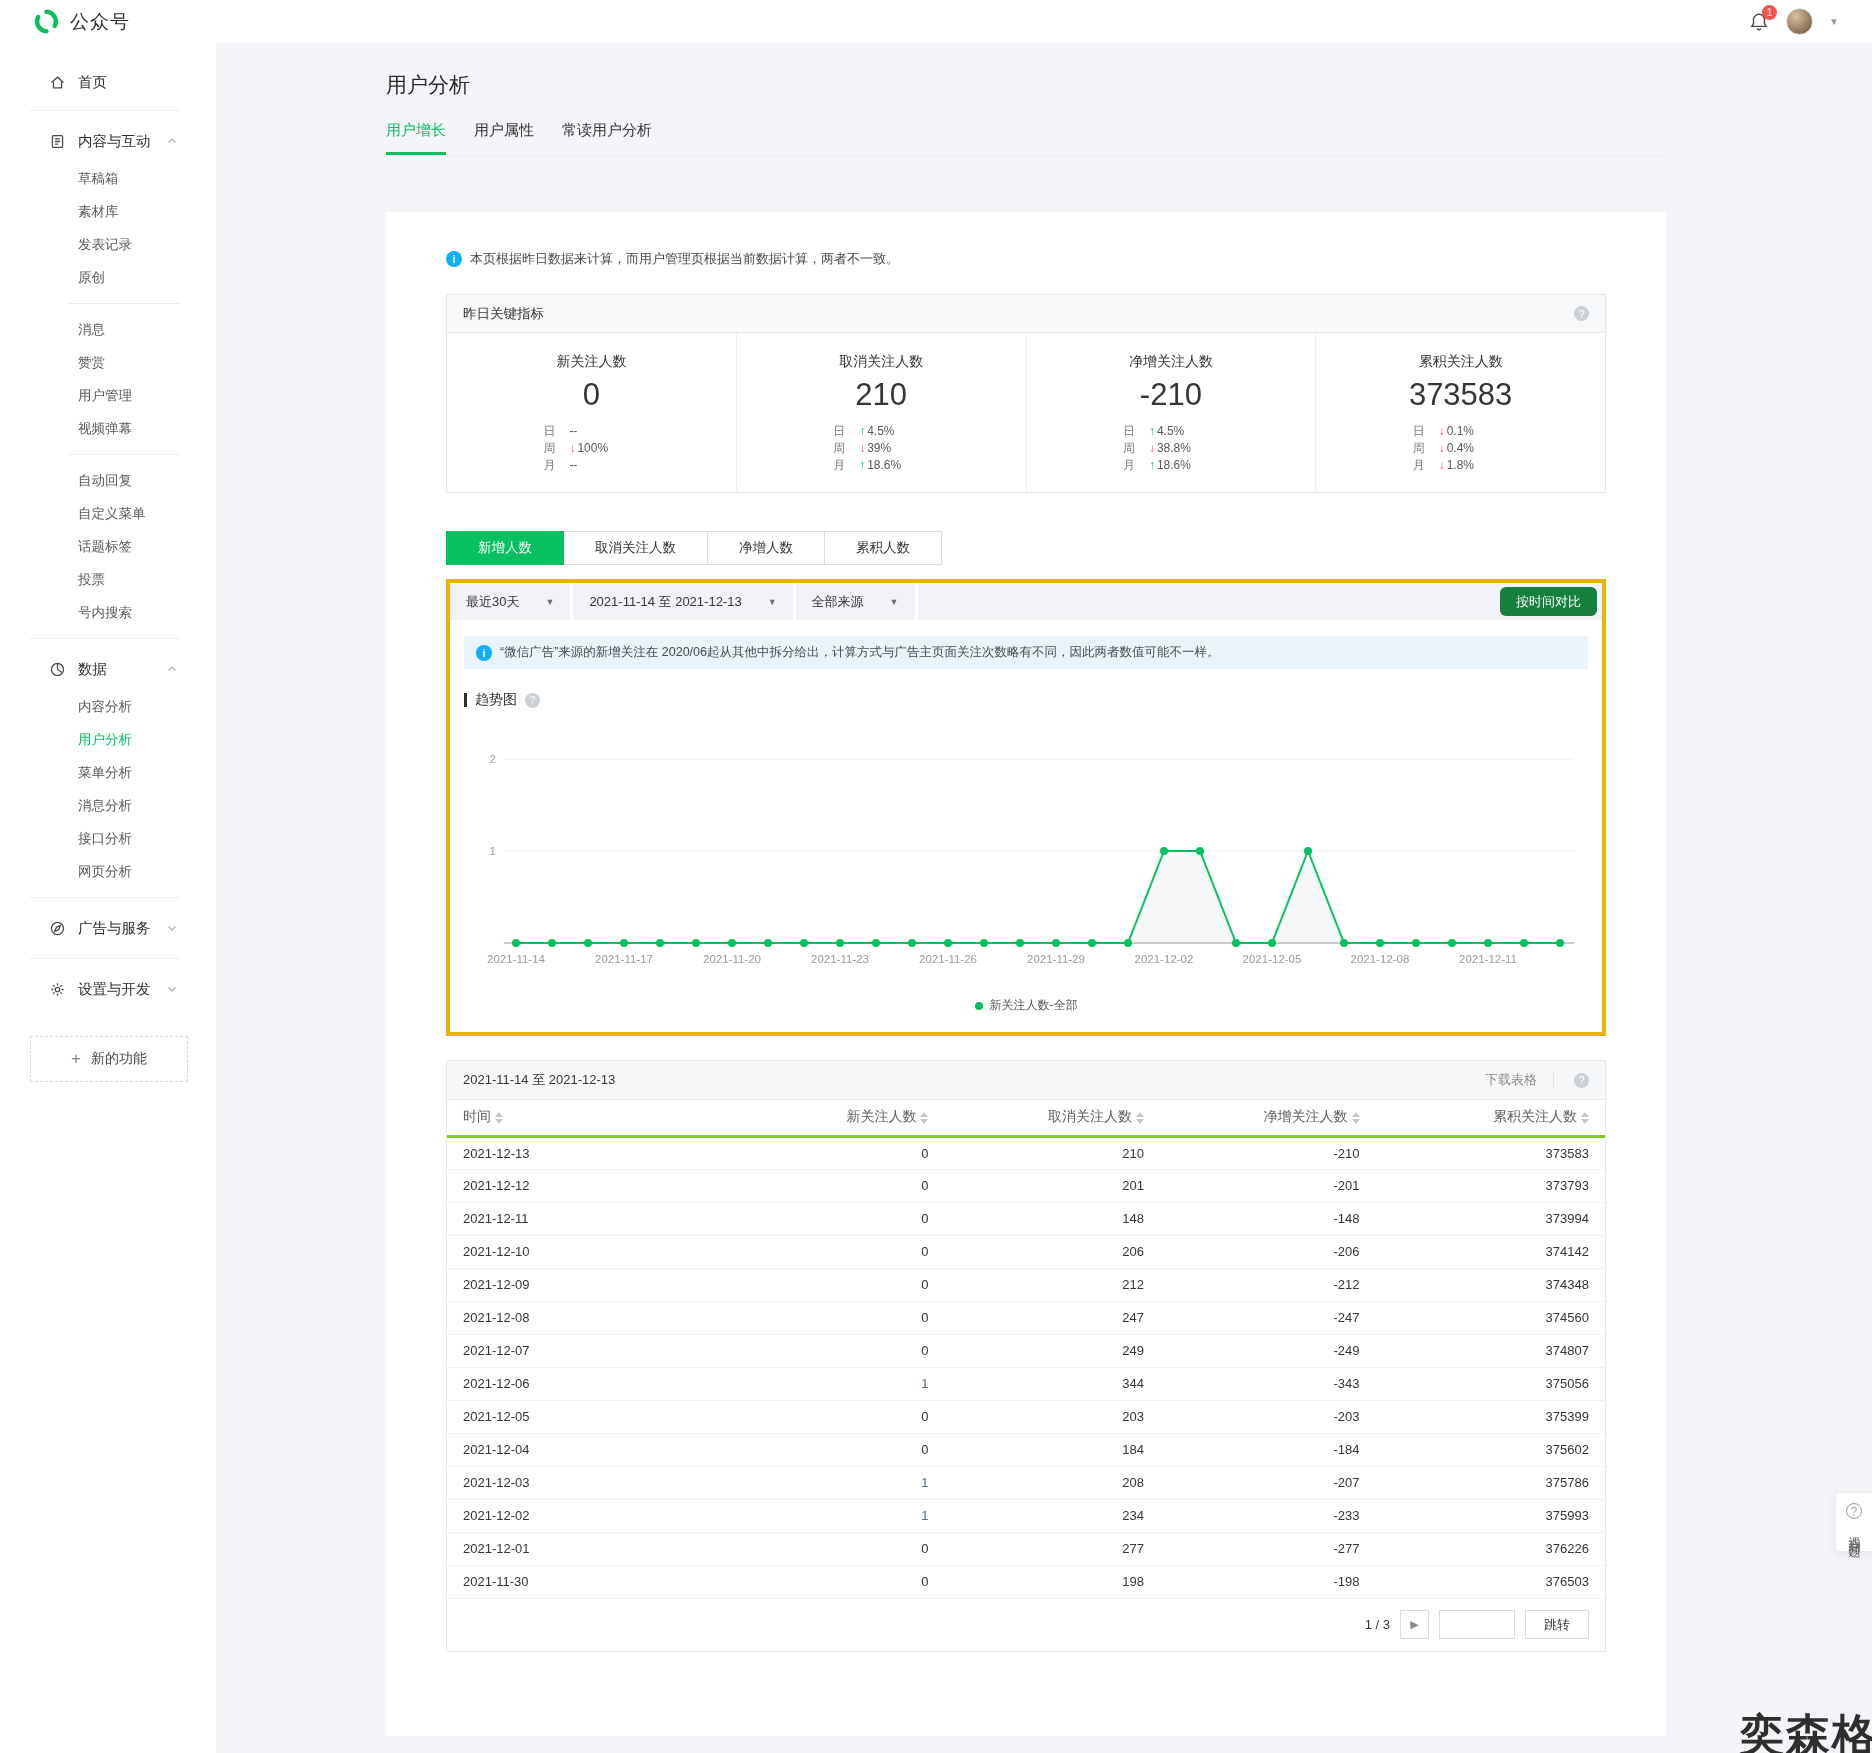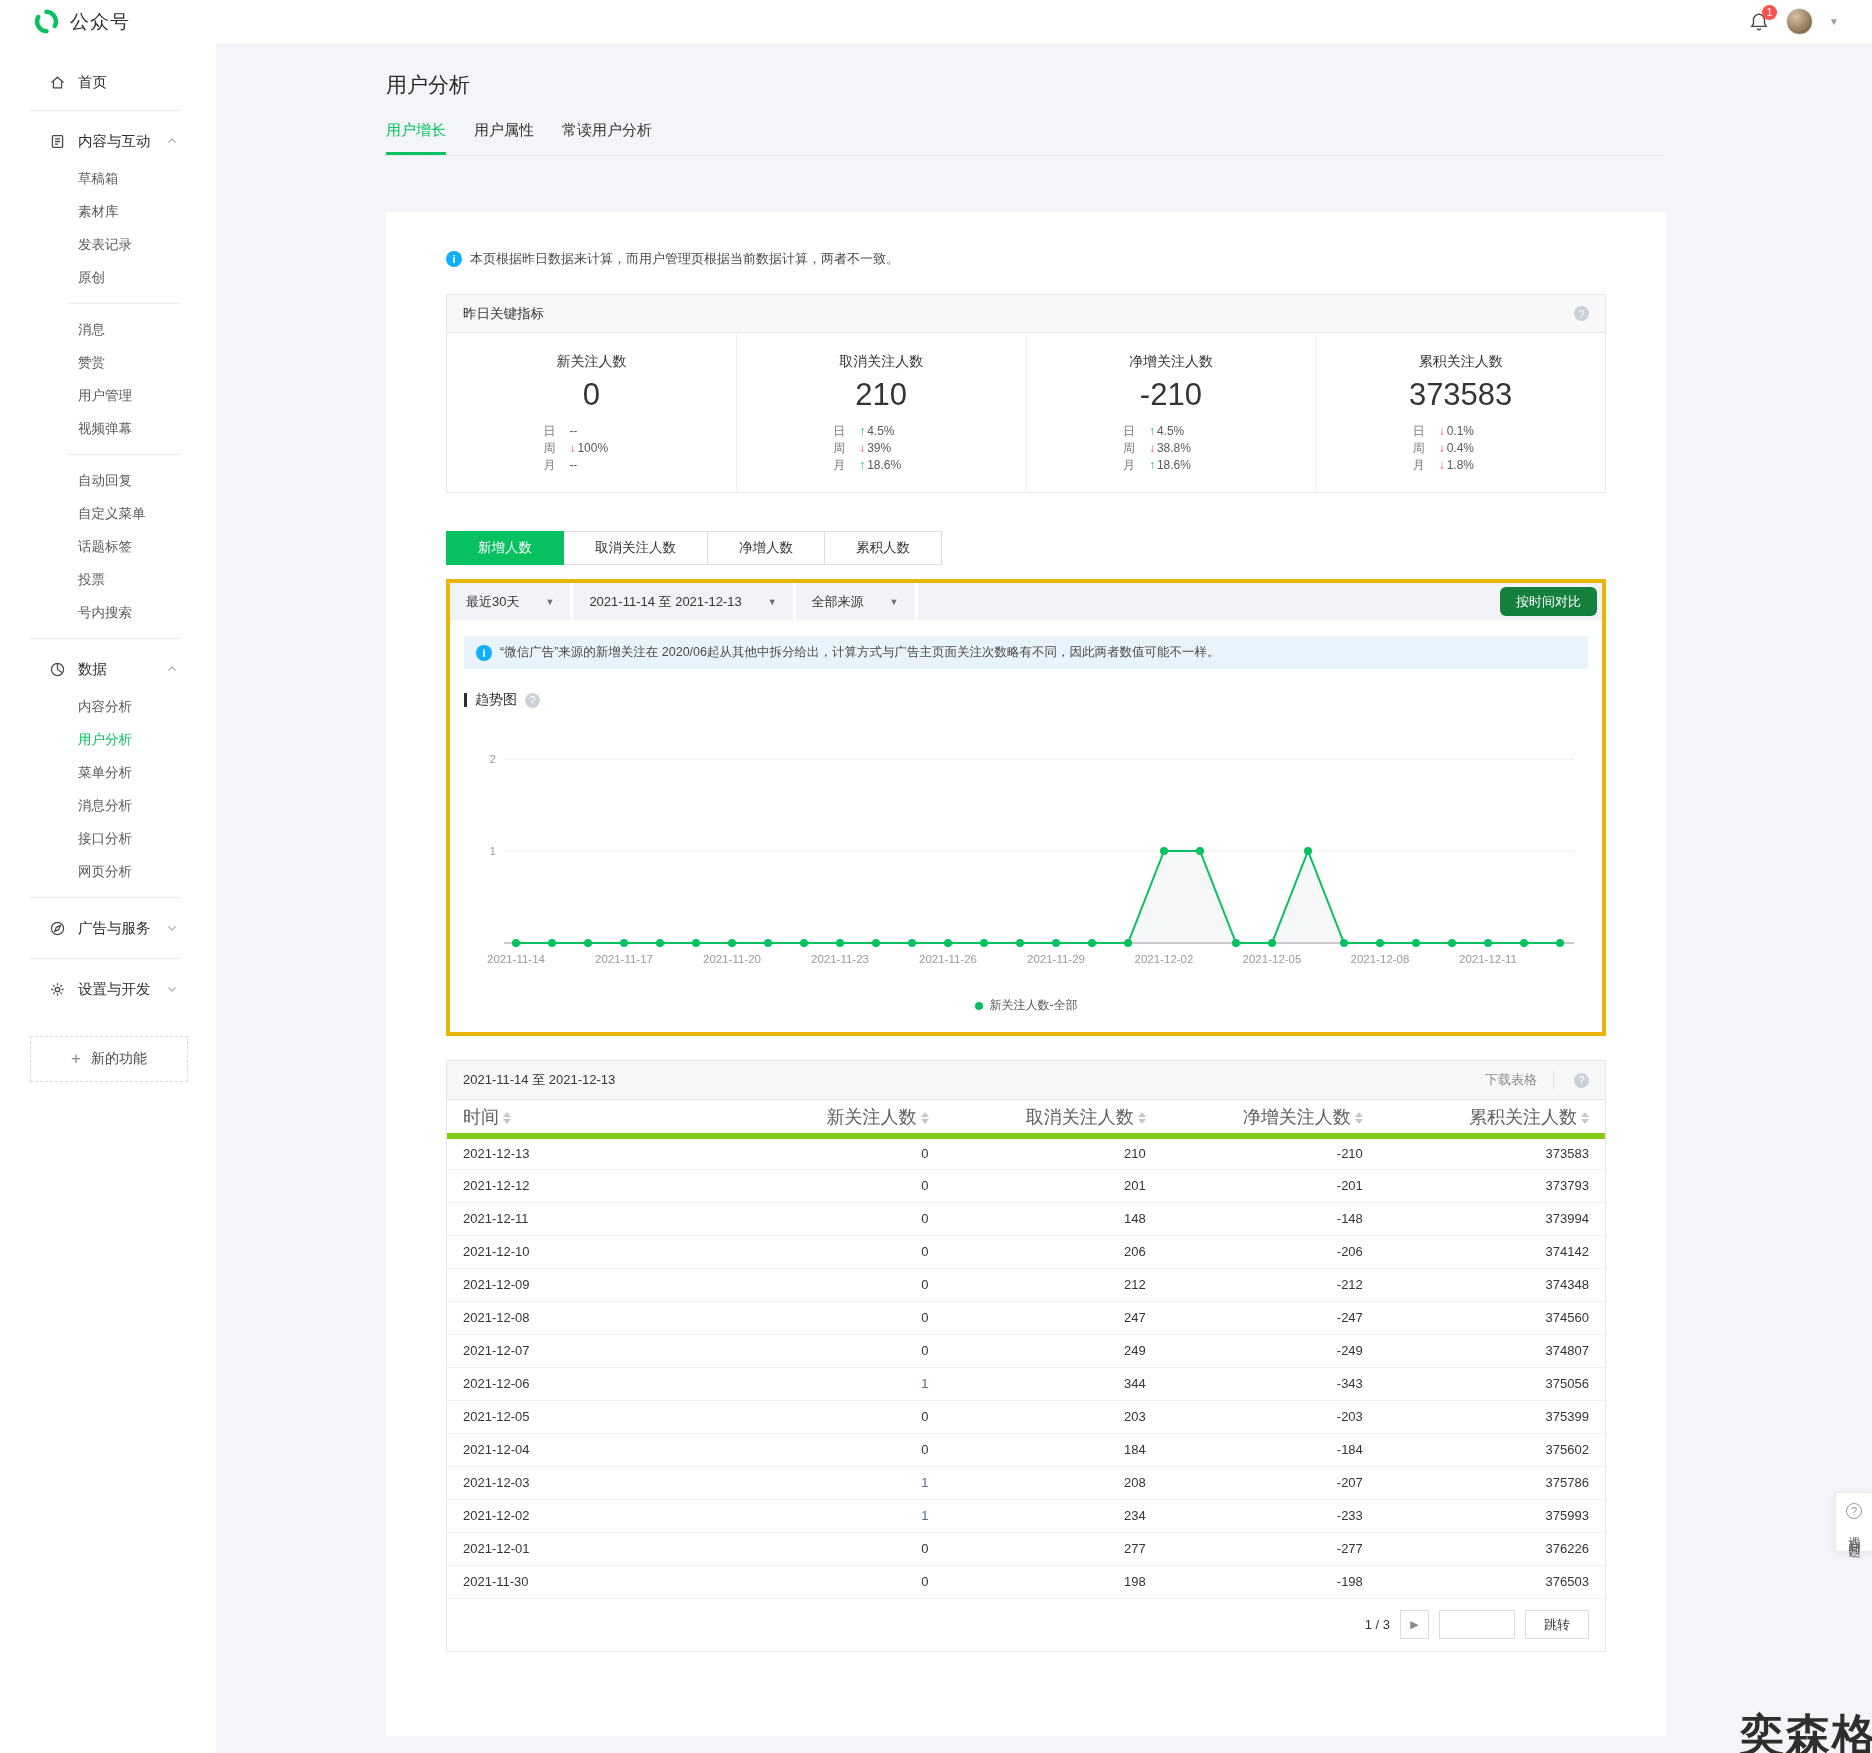--- a/index.html
+++ b/index.html
@@ -91,21 +91,21 @@
   .legend-dot { width:8px; height:8px; border-radius:50%; }
 
   
   .table-box { margin-top:24px; border:1px solid #e7e7eb; }
   .table-head-bar { height:39px; background:#f6f7f9; border-bottom:1px solid #e7e7eb; display:flex; align-items:center; padding:0 16px; }
   .table-title { font-size:13px; color:#353535; }
   .table-head-right { margin-left:auto; display:flex; align-items:center; gap:6px; }
   .download-link { font-size:13px; color:#8a8a8a; cursor:pointer; padding-right:16px; border-right:1px solid #e2e2e6; }
   .table-head-right .qmark { margin-left:14px; }
   table.data { width:100%; border-collapse:collapse; }
-  table.data th { font-size:18px; color:#5f5f5f; font-weight:normal; height:36px; border-bottom:6px solid #84cc16;
+  table.data th { font-size:14px; color:#5f5f5f; font-weight:normal; height:36px; border-bottom:3px solid #84cc16;
     text-align:right; padding-right:4px; }
   table.data th:first-child { text-align:left; padding-left:16px; width:300px; }
   table.data th:last-child { padding-right:16px; }
   table.data td { font-size:13px; color:#353535; height:33px; border-bottom:1px solid #f0f1f3; text-align:right; padding-right:4px; }
   table.data td:first-child { text-align:left; padding-left:16px; }
   table.data td:last-child { padding-right:16px; }
   td .cell-link { color:#576b95; cursor:pointer; }
   .sorter { display:inline-flex; flex-direction:column; margin-left:4px; vertical-align:middle; gap:2px; }
   .sorter i { display:block; width:0; height:0; border-left:4px solid transparent; border-right:4px solid transparent; }
   .sorter .s-up { border-bottom:5px solid #c4c8ce; }

